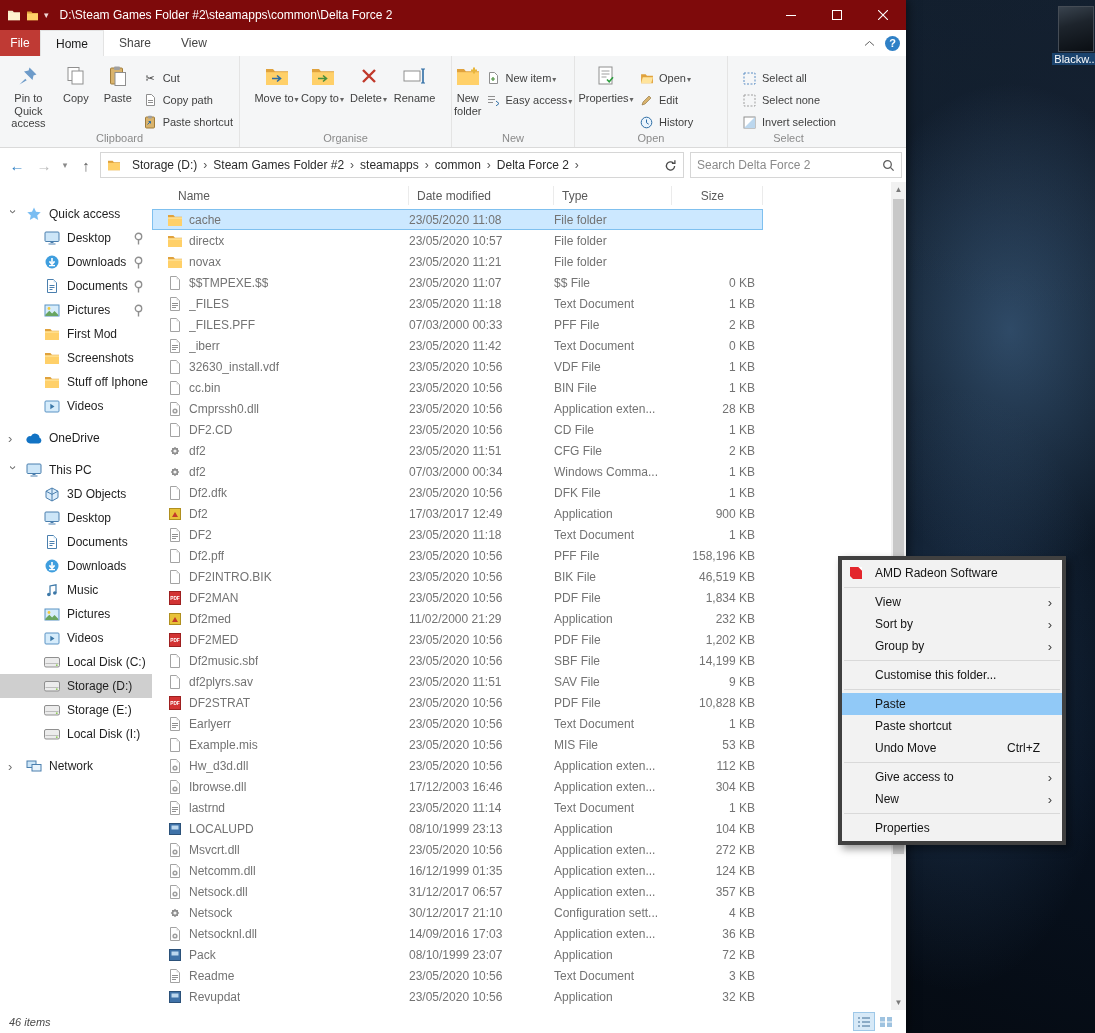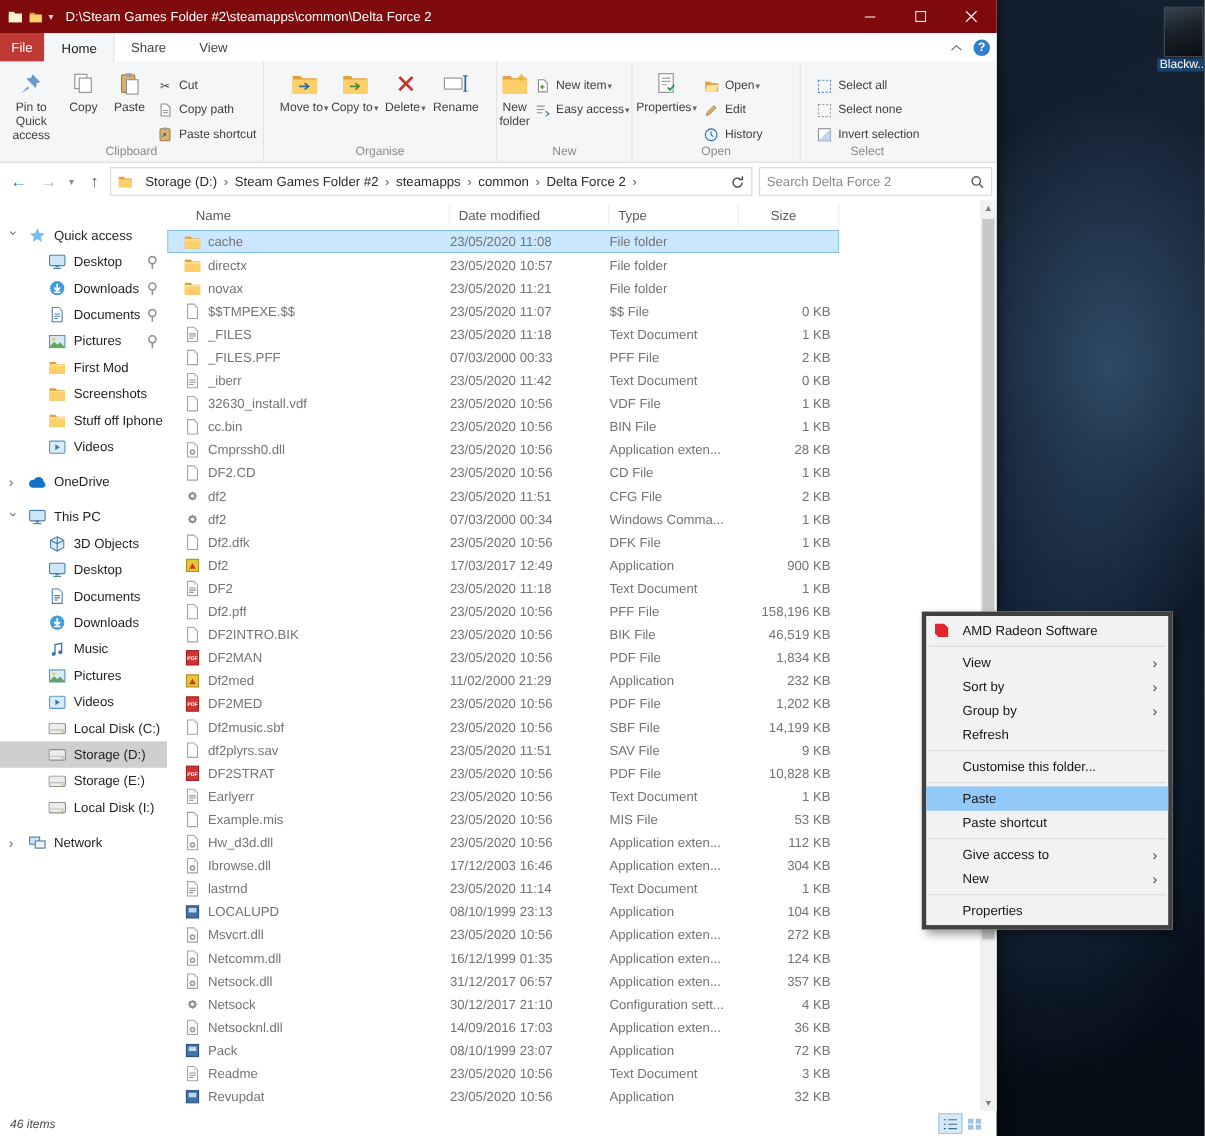--- a/index.html
+++ b/index.html
@@ -1297,37 +1297,38 @@
     <div class="cm-item">
       <span class="cm-icon"></span>
       <span class="cm-label">Sort by</span>
       <span class="cm-arrow">›</span>
     </div>
     <div class="cm-item">
       <span class="cm-icon"></span>
       <span class="cm-label">Group by</span>
       <span class="cm-arrow">›</span>
     </div>
-    <div class="cm-item">
-      <span class="cm-icon"></span>
-      <span class="cm-label">Refresh</span>
-    </div>
     <div class="cm-sep"></div>
     <div class="cm-item">
       <span class="cm-icon"></span>
       <span class="cm-label">Customise this folder...</span>
     </div>
     <div class="cm-sep"></div>
     <div class="cm-item hl">
       <span class="cm-icon"></span>
       <span class="cm-label">Paste</span>
     </div>
     <div class="cm-item">
       <span class="cm-icon"></span>
       <span class="cm-label">Paste shortcut</span>
+    </div>
+    <div class="cm-item">
+      <span class="cm-icon"></span>
+      <span class="cm-label">Undo Move</span>
+      <span class="cm-short">Ctrl+Z</span>
     </div>
     <div class="cm-sep"></div>
     <div class="cm-item">
       <span class="cm-icon"></span>
       <span class="cm-label">Give access to</span>
       <span class="cm-arrow">›</span>
     </div>
     <div class="cm-item">
       <span class="cm-icon"></span>
       <span class="cm-label">New</span>

